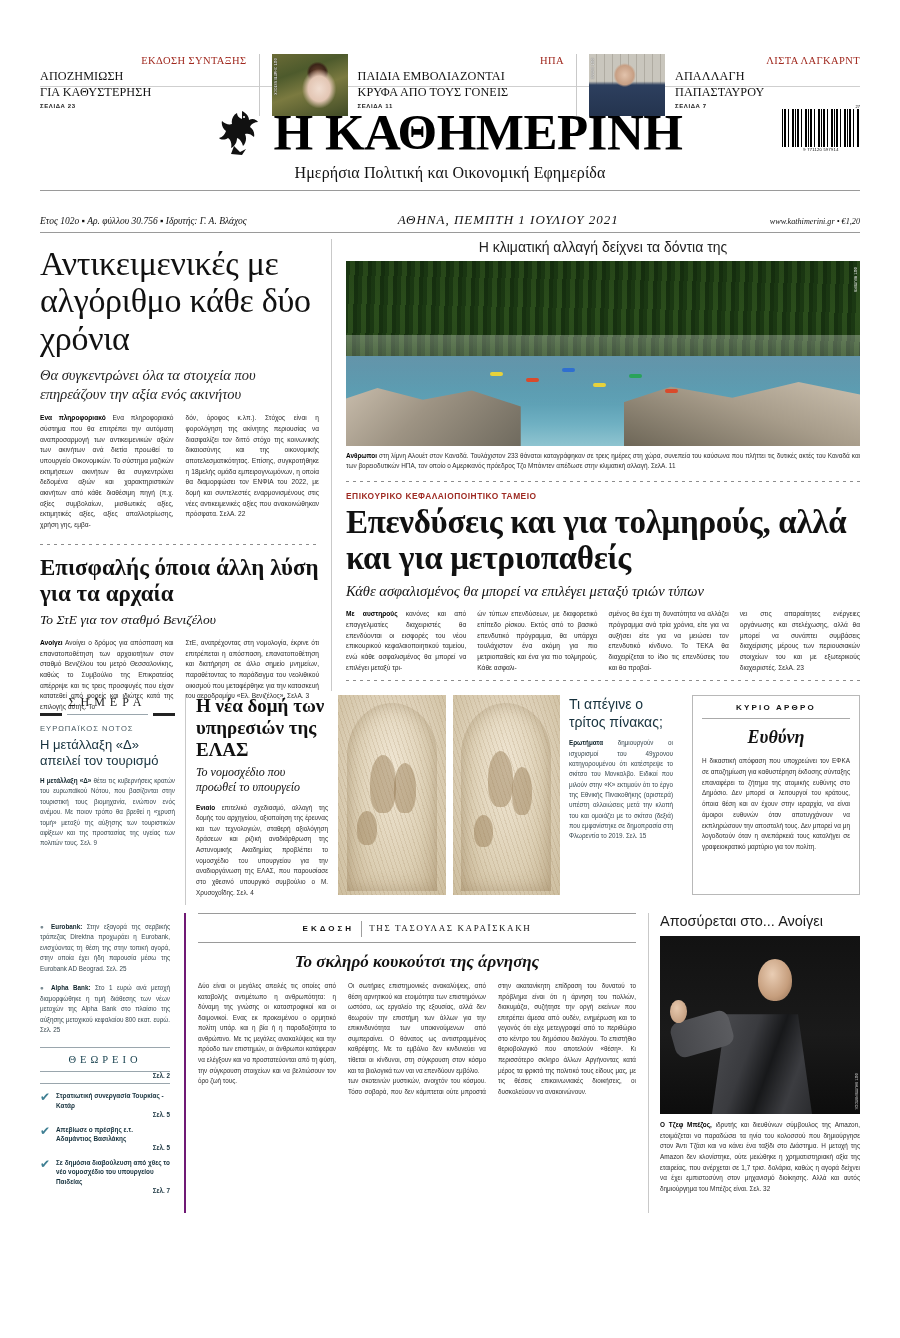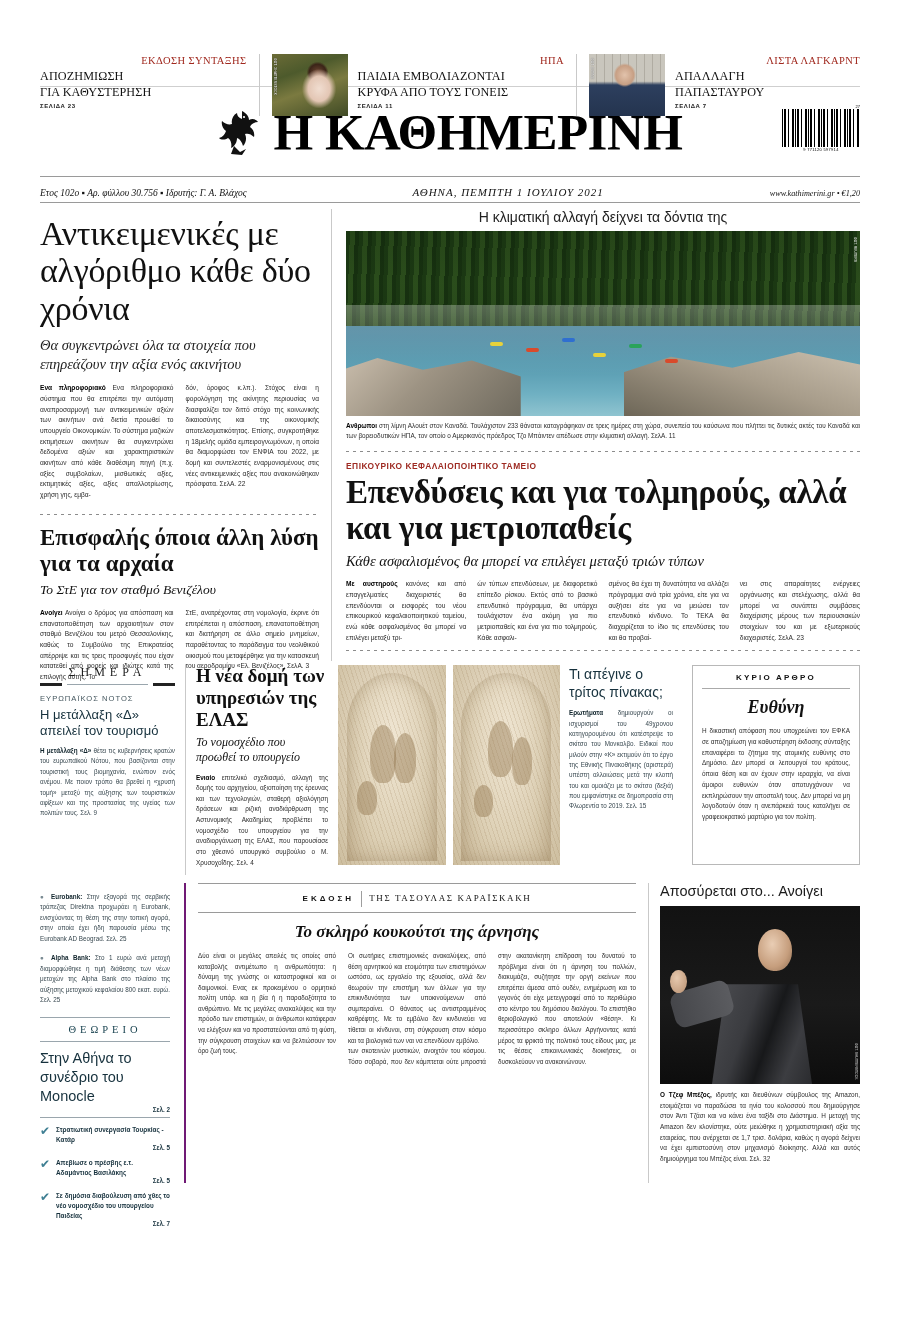--- a/index.html
+++ b/index.html
@@ -57,21 +57,21 @@
   .barcode .bars { height:38px; width:100%;
     background:repeating-linear-gradient(90deg,#000 0 1px,#fff 1px 2px,#000 2px 4px,#fff 4px 6px,#000 6px 7px,#fff 7px 10px,#000 10px 12px,#fff 12px 13px);
   }
   .barcode .bc-num { font-family:"Liberation Sans",sans-serif; font-size:4px; letter-spacing:.3px; text-align:center; color:#000; }
   .barcode .bc-top { font-family:"Liberation Sans",sans-serif; font-size:4px; text-align:right; color:#000; }
   .subtitle { text-align:center; font-size:16px; margin-top:-4px; letter-spacing:.1px; }
   .infoline {
     display:flex; justify-content:space-between; align-items:baseline;
     font-style:italic; font-size:9.5px; margin-top:9px; padding-bottom:4px;
   }
-  .infoline .mid { font-size:11px; letter-spacing:1px; }
+  .infoline .mid { font-size:13px; letter-spacing:1px;margin-top:12px; }
   .infoline .right { font-size:8.2px; }
 
   
   .main { display:flex; margin-top:6px; height:452px; }
   .col-left { width:292px; flex:0 0 292px; padding-right:12px; border-right:1px solid #c9c9c9; }
   .col-right { flex:1; padding-left:14px; }
 
   .lead-head {
     font-size:34px; line-height:1.1; letter-spacing:-.3px; font-weight:normal; margin:6px 0 0;
   }
@@ -255,20 +255,21 @@
       </svg>
       <div class="paper-name">Η ΚΑΘΗΜΕΡΙΝΗ</div>
     </div>
     <div class="barcode">
       <div class="bc-top">27</div>
       <div class="bars"></div>
       <div class="bc-num">9 771120 597914</div>
     </div>
   </div>
 
+  <div class="subtitle">Ημερήσια Πολιτική και Οικονομική Εφημερίδα</div>
 
   <div class="rule-mid" style="margin-top:8px"></div>
   <div class="infoline">
     <div>Eτος 102ο ▪ Αρ. φύλλου 30.756 ▪ Ιδρυτής: Γ. Α. Βλάχος</div>
     <div class="mid">ΑΘΗΝΑ, ΠΕΜΠΤΗ 1 ΙΟΥΛΙΟΥ 2021</div>
     <div class="right">www.kathimerini.gr • €1,20</div>
   </div>
   <div class="rule-mid"></div>
 
   <div class="main">
@@ -403,21 +404,20 @@
       </div>
       <div class="bullet">
         <span class="dot">●</span>
         <b>Alpha Bank:</b>
         <span>Στο 1 ευρώ ανά μετοχή διαμορφώθηκε η τιμή διάθεσης των νέων μετοχών της Alpha Bank στο πλαίσιο της αύξησης μετοχικού κεφαλαίου 800 εκατ. ευρώ. Σελ. 25</span>
       </div>
 
       <div style="height:1px;background:#9aa6ad;margin:12px 0 6px"></div>
       <div class="theo-title">ΘΕΩΡΕΙΟ</div>
       <div style="height:1px;background:#9aa6ad;margin:6px 0 0"></div>
-      <div class="theo-head">Στην Αθήνα το συνέδριο του Monocle</div>
       <div class="seld">Σελ. 2</div>
       <div style="height:1px;background:#9aa6ad;margin:4px 0 0"></div>
 
       <div class="check-item">
         <span class="tick">✔</span>
         <span class="ct">Στρατιωτική συνεργασία Τουρκίας - Κατάρ</span>
       </div>
       <div class="seld">Σελ. 5</div>
 
       <div class="check-item">

